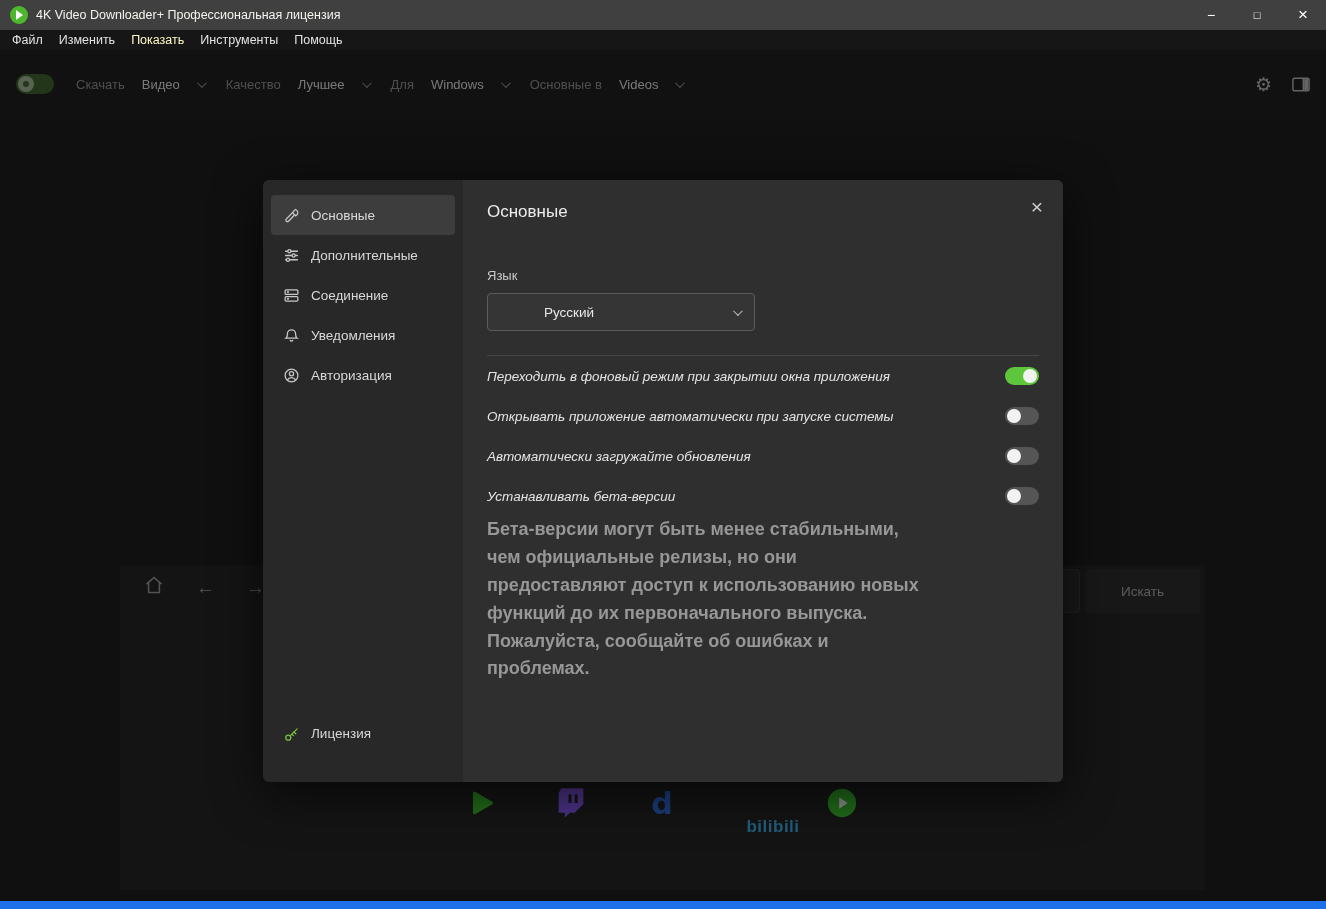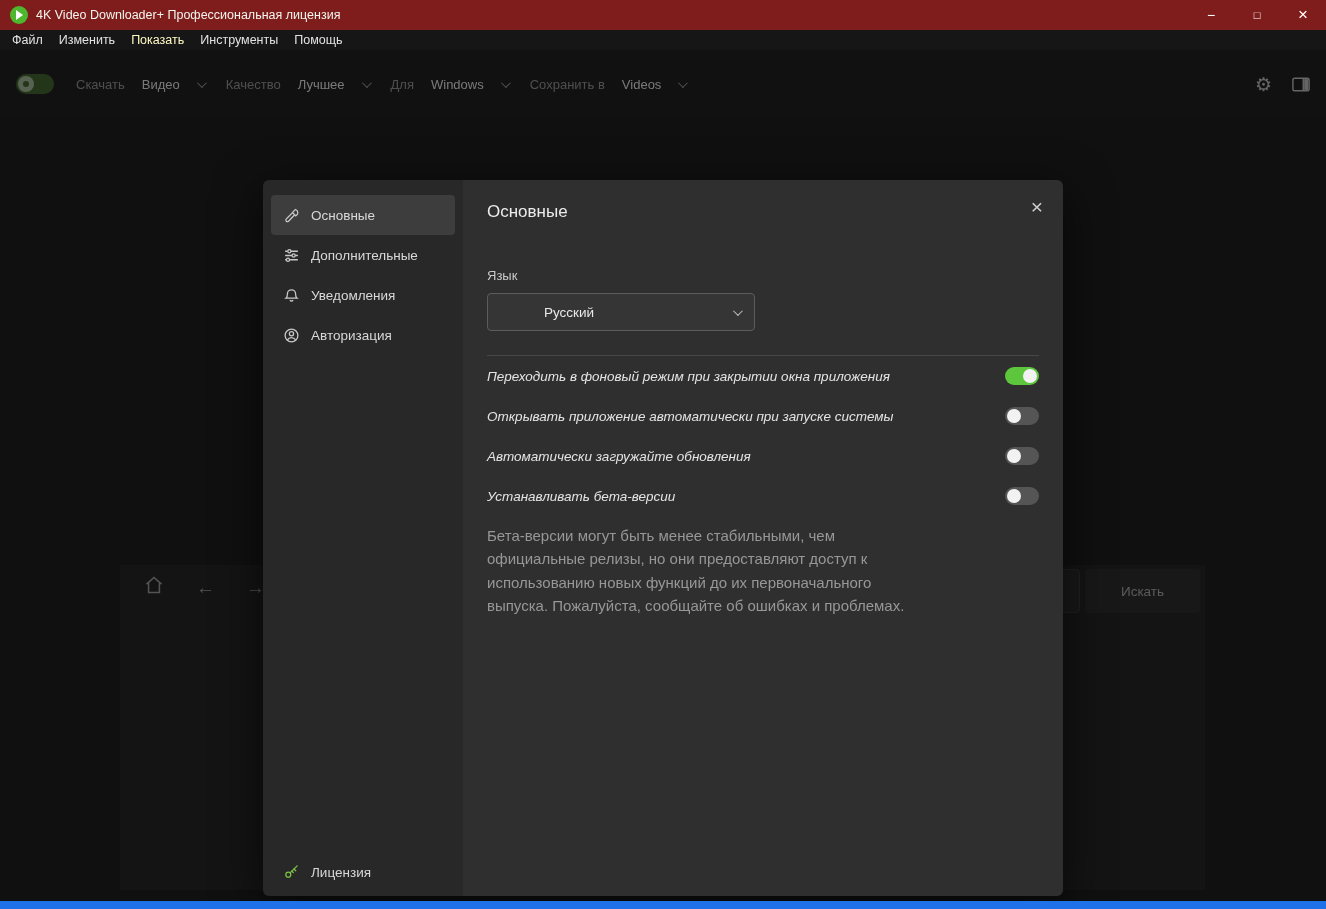--- a/index.html
+++ b/index.html
@@ -5,21 +5,21 @@
   * { box-sizing: border-box; margin: 0; padding: 0; }
   html,body { background:#000; }
   .window {
     position:relative; width:1326px; height:909px; overflow:hidden;
     background:#1e1e1e; font-family:"Liberation Sans", sans-serif;
     -webkit-font-smoothing:antialiased;
   }
 
   
   .titlebar { position:absolute; top:0; left:0; right:0; height:30px;
-    background:#7f1d1d; display:flex; align-items:center; z-index:40; }
+    background:#404040; display:flex; align-items:center; z-index:40; }
   .app-icon { width:18px; height:18px; margin:0 8px 0 10px; border-radius:50%;
     background:#4db82e; position:relative; flex:none; }
   .app-icon:after { content:""; position:absolute; left:6px; top:4px;
     border-left:7px solid #fff; border-top:5px solid transparent; border-bottom:5px solid transparent; }
   .titlebar-title { font-size:12.5px; color:#f2f5ee; }
   .win-controls { margin-left:auto; display:flex; height:100%; }
   .win-btn { width:46px; height:30px; display:flex; align-items:center; justify-content:center;
     color:#ffffff; font-size:14px; cursor:default; }
   .win-btn.maxi { font-size:11px; }
   .win-btn.close-w { font-size:17px; }
@@ -65,49 +65,49 @@
     display:flex; align-items:center; justify-content:center; }
   .svc-1 { left:341px; } .svc-2 { left:431px; } .svc-3 { left:522px; } .svc-4 { left:598px; width:110px; } .svc-5 { left:702px; }
   .dm-d { color:#2f6fe0; font-weight:bold; font-size:30px; font-family:"DejaVu Sans", sans-serif; }
   .bili { color:#3fa9e0; font-weight:bold; font-size:17px; letter-spacing:0.5px;margin-top:47px; }
 
   
   .overlay { position:absolute; left:0; top:50px; width:100%; height:851px;
     background:rgba(0,0,0,0.45); z-index:10; }
 
   
-  .dialog { position:absolute; left:263px; top:180px; width:800px; height:716px;
+  .dialog { position:absolute; left:263px; top:180px; width:800px; height:602px;
     display:flex; z-index:20; border-radius:6px; overflow:hidden;
     box-shadow:0 12px 48px rgba(0,0,0,0.65); }
   .dlg-sidebar { width:200px; background:#282828; position:relative; padding-top:15px; flex:none; }
   .side-item { height:40px; margin:0 8px; border-radius:4px; display:flex; align-items:center;
     gap:11px; padding-left:12px; color:#d8d8d8; font-size:13.5px; }
   .side-item.active { background:#3d3d3d; }
   .side-item svg { flex:none; }
   .license-item { position:absolute; left:8px; bottom:16px; right:8px; height:40px;
-    display:flex; align-items:flex-end; gap:11px; padding-left:12px; color:#d8d8d8; font-size:13.5px; }
+    display:flex; align-items:flex-start; gap:11px; padding-left:12px; color:#d8d8d8; font-size:13.5px; }
 
   .dlg-content { flex:1; background:#2f2f2f; position:relative; padding:22px 24px 0; }
   .dlg-title { color:#ececec; font-size:17px; font-weight:normal; }
   .dlg-close { position:absolute; top:16px; right:20px; color:#cfcfcf; font-size:21px; line-height:1; }
   .lang-label { margin-top:46px; color:#c9c9c9; font-size:13px; }
   .select { margin-top:10px; width:268px; height:38px; background:#353535; border:1px solid #5c5c5c;
     border-radius:4px; display:flex; align-items:center; padding:0 12px; position:relative; }
   .select-value { color:#e8e8e8; font-size:13.5px;margin-left:44px; }
   .select .chev { position:absolute; right:14px; border-color:#c0c0c0; }
   .divider { margin-top:24px; height:1px; background:#474747; }
   .toggle-row { height:40px; display:flex; align-items:center; justify-content:space-between;font-style:italic; }
   .toggle-row:first-of-type { margin-top:14px; }
   .toggle-label { color:#e4e4e4; font-size:13.5px; }
   .toggle { width:34px; height:18px; border-radius:9px; background:#555555; position:relative; flex:none; }
   .toggle .knob { position:absolute; top:2px; left:2px; width:14px; height:14px; border-radius:50%;
     background:#f2f2f2; transition:none; }
   .toggle.on { background:#5ec63c; }
   .toggle.on .knob { left:auto; right:2px; }
-  .beta-note { margin-top:8px; width:432px; color:#979797; font-size:15px; line-height:1.55; }
+  .beta-note { width:432px; color:#979797; font-size:18px; line-height:1.55;font-weight:bold; }
 
   .bottom-strip { position:absolute; left:0; bottom:0; width:100%; height:8px; background:#1e71e8; z-index:30; }
 </style>
 </head>
 <body>
 
 <div class="window">
 
   <div class="titlebar">
     <div class="app-icon"></div>
@@ -145,21 +145,21 @@
       <span class="chev"></span>
     </div>
 
     <div class="tb-group">
       <span class="tb-label">Для</span>
       <span class="tb-value">Windows</span>
       <span class="chev"></span>
     </div>
 
     <div class="tb-group">
-      <span class="tb-label">Сохранить в</span>
+      <span class="tb-label">Основные в</span>
       <span class="tb-value">Videos</span>
       <span class="chev"></span>
     </div>
 
     <div class="tb-right">
       <span class="gear">⚙</span>
       <span style="display:flex;">
         <svg width="18" height="15" viewBox="0 0 20 16" fill="none" stroke="#b8b8b8" stroke-width="1.6">
             <rect x="1" y="1" width="18" height="14" rx="2"></rect>
             <line x1="12.5" y1="1" x2="12.5" y2="15"></line>
@@ -227,20 +227,31 @@
           <svg width="17" height="17" viewBox="0 0 24 24" fill="none" stroke="#c8c8c8" stroke-width="1.8">
               <path d="M3 6h18M3 12h18M3 18h18"></path>
               <circle cx="9" cy="6" r="2.2" fill="#282828"></circle>
               <circle cx="15" cy="12" r="2.2" fill="#282828"></circle>
               <circle cx="7" cy="18" r="2.2" fill="#282828"></circle>
             </svg>
         </span>
         <span>Дополнительные</span>
       </div>
 
+      <div class="side-item">
+        <span style="display:flex;">
+          <svg width="17" height="17" viewBox="0 0 24 24" fill="none" stroke="#c8c8c8" stroke-width="1.8">
+              <rect x="3" y="4" width="18" height="6.5" rx="1.5"></rect>
+              <rect x="3" y="13.5" width="18" height="6.5" rx="1.5"></rect>
+              <circle cx="7" cy="7.2" r="0.6" fill="#c8c8c8"></circle>
+              <circle cx="7" cy="16.7" r="0.6" fill="#c8c8c8"></circle>
+            </svg>
+        </span>
+        <span>Соединение</span>
+      </div>
 
       <div class="side-item">
         <span style="display:flex;">
           <svg width="17" height="17" viewBox="0 0 24 24" fill="none" stroke="#c8c8c8" stroke-width="1.8" stroke-linecap="round">
               <path d="M6.2 9.8a5.8 5.8 0 0 1 11.6 0c0 4.6 1.8 5.8 1.8 5.8H4.4s1.8-1.2 1.8-5.8"></path>
               <path d="M10.2 18.8a1.9 1.9 0 0 0 3.6 0"></path>
             </svg>
         </span>
         <span>Уведомления</span>
       </div>

